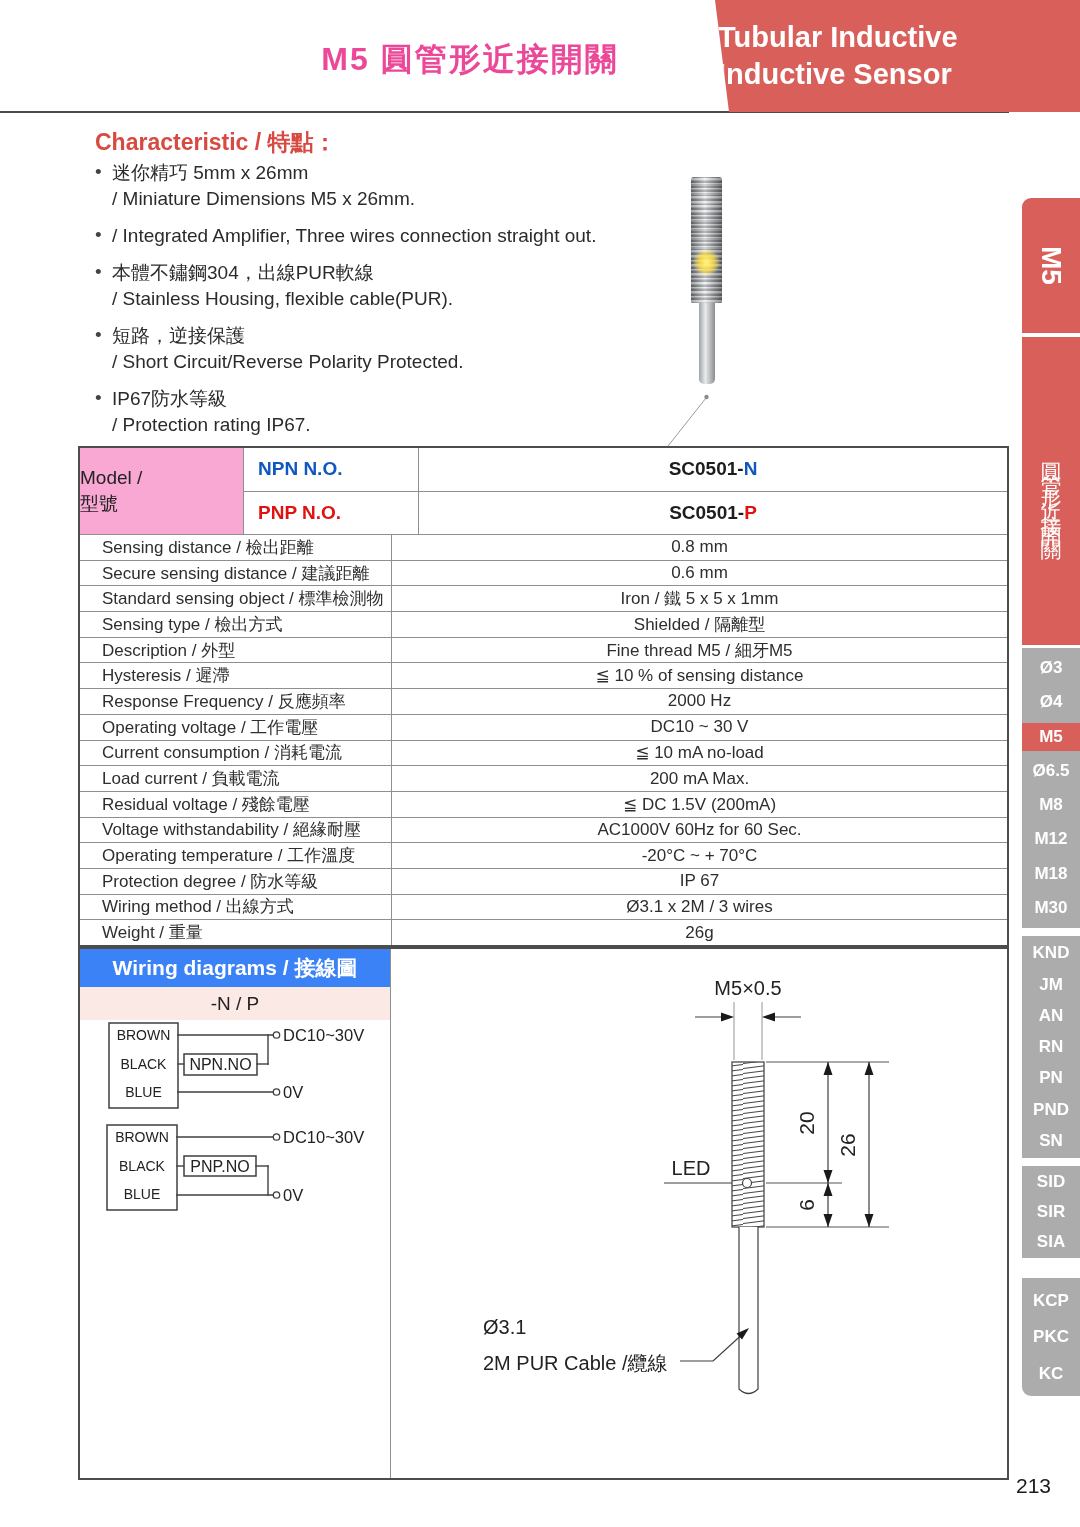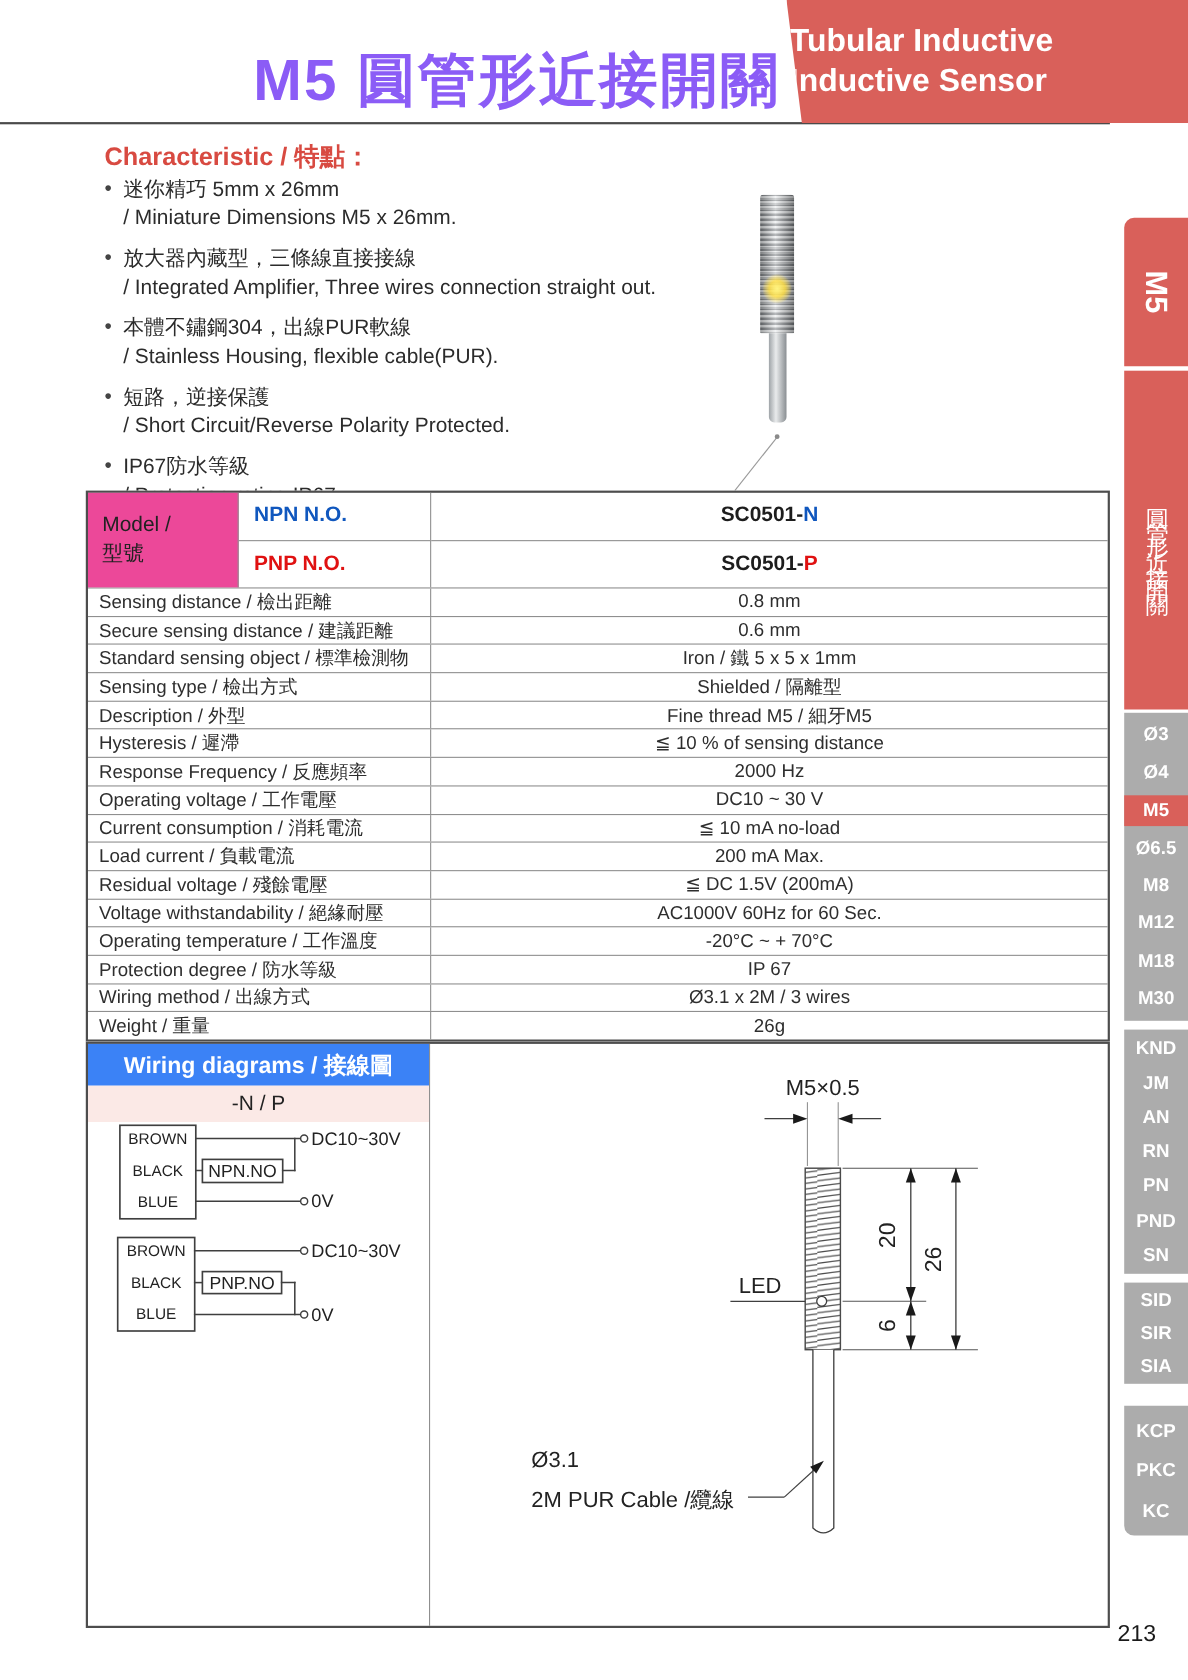--- a/index.html
+++ b/index.html
@@ -1,21 +1,21 @@
 <!DOCTYPE html>
 <html><head>
 <meta charset="utf-8">
 <style>
   html,body{margin:0;padding:0;background:#fff;}
   .page{position:relative;width:1080px;height:1527px;background:#fff;overflow:hidden;
         font-family:"Liberation Sans","DejaVu Sans",sans-serif;color:#222;}
 
   
   .title{position:absolute;left:150px;top:38px;width:640px;text-align:center;
-         font-size:53px;font-weight:bold;color:#8b5cf6;letter-spacing:2px;}
+         font-size:32px;font-weight:bold;color:#ec4899;letter-spacing:2px;}
   .title-rule{position:absolute;left:0;top:111px;width:1009px;height:2px;background:#4a4a4a;}
   .corner-banner{position:absolute;left:692px;top:0;width:388px;height:112px;background:#D9605A;
                  clip-path:polygon(23px 0,100% 0,100% 100%,37px 100%);
                  display:flex;flex-direction:column;justify-content:center;align-items:flex-start;
                  padding-left:26px;box-sizing:border-box;}
   .corner-banner div{color:#fff;font-size:29px;font-weight:bold;line-height:37px;}
 
   
   .char-heading{position:absolute;left:95px;top:127px;font-size:23px;font-weight:bold;color:#D84A41;}
   .char-list{position:absolute;left:95px;top:160px;width:560px;list-style:none;margin:0;padding:0;}
@@ -31,38 +31,38 @@
   .photo-led{position:absolute;left:693px;top:249px;width:27px;height:27px;border-radius:50%;
     background:radial-gradient(circle, rgba(255,244,130,1) 0%, rgba(255,221,60,.8) 38%, rgba(255,221,60,0) 72%);}
   .photo-post{position:absolute;left:699px;top:303px;width:16px;height:81px;border-radius:0 0 5px 5px;
     background:linear-gradient(90deg,#9fa4a8,#e9ebec 40%,#898e92);}
   .photo-leader{position:absolute;left:630px;top:388px;}
 
   
   .spec-table{position:absolute;left:78px;top:446px;width:931px;height:501px;border:2px solid #4d4d4d;
               box-sizing:border-box;display:flex;flex-direction:column;background:#fff;}
   .thead{display:flex;height:86px;border-bottom:1px solid #8f8f8f;}
-  .model-cell{width:137px;background:#ec4899;border-right:1px solid #8f8f8f;box-sizing:border-box;
-              display:flex;flex-direction:column;justify-content:center;padding-left:13px;
+  .model-cell{width:164px;background:#f9a8d4;border-right:1px solid #8f8f8f;box-sizing:border-box;
+              display:flex;flex-direction:column;justify-content:center;
               font-size:19px;color:#222;line-height:26px;}
   .type-col{width:175px;border-right:1px solid #8f8f8f;box-sizing:border-box;display:flex;flex-direction:column;}
   .type-cell{flex:1;display:flex;align-items:center;padding-left:14px;font-size:19px;font-weight:bold;}
   .type-cell.npn{border-bottom:1px solid #8f8f8f;color:#1057BE;}
   .type-cell.pnp{color:#E01111;}
   .modelno-col{flex:1;display:flex;flex-direction:column;}
   .modelno{flex:1;display:flex;align-items:center;justify-content:center;
            font-size:19px;font-weight:bold;color:#1d1d1d;}
   .modelno.first{border-bottom:1px solid #8f8f8f;}
   .modelno .blue{color:#1057BE;}
   .modelno .red{color:#E01111;}
   .tbody{flex:1;display:flex;flex-direction:column;}
   .trow{flex:1;display:flex;border-top:1px solid #8f8f8f;}
   .trow:first-child{border-top:none;}
   .tlabel{width:312px;border-right:1px solid #8f8f8f;box-sizing:border-box;display:flex;align-items:center;
-          padding-left:10px;font-size:17px;color:#2e2e2e;}
+          padding-left:22px;font-size:17px;color:#2e2e2e;}
   .tvalue{flex:1;display:flex;align-items:center;justify-content:center;font-size:17px;color:#2e2e2e;}
 
   
   .wiring-box{position:absolute;left:78px;top:947px;width:931px;height:533px;border:2px solid #4d4d4d;
               box-sizing:border-box;display:flex;background:#fff;}
   .wiring-left{width:311px;border-right:1px solid #8f8f8f;box-sizing:border-box;display:flex;flex-direction:column;}
   .wiring-header{height:38px;background:#3b82f6;color:#fff;font-size:21px;font-weight:bold;
                  display:flex;align-items:center;justify-content:center;}
   .wiring-sub{height:33px;background:#FBE9E6;color:#222;font-size:19px;
               display:flex;align-items:center;justify-content:center;}
@@ -104,21 +104,20 @@
     <div>Inductive Sensor</div>
   </div>
 
   <div class="char-heading">Characteristic / 特點：</div>
   <ul class="char-list">
     <li>
       <div class="zh">迷你精巧 5mm x 26mm</div>
       <div class="en">/ Miniature Dimensions M5 x 26mm.</div>
     </li>
     <li>
-      <div class="zh">放大器內藏型，三條線直接接線</div>
       <div class="en">/ Integrated Amplifier, Three wires connection straight out.</div>
     </li>
     <li>
       <div class="zh">本體不鏽鋼304，出線PUR軟線</div>
       <div class="en">/ Stainless Housing, flexible cable(PUR).</div>
     </li>
     <li>
       <div class="zh">短路，逆接保護</div>
       <div class="en">/ Short Circuit/Reverse Polarity Protected.</div>
     </li>

